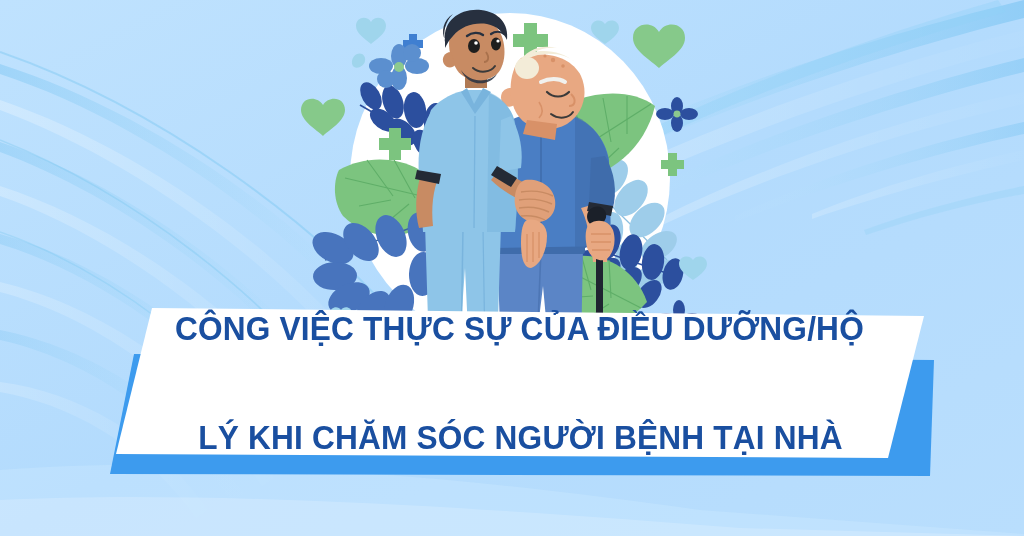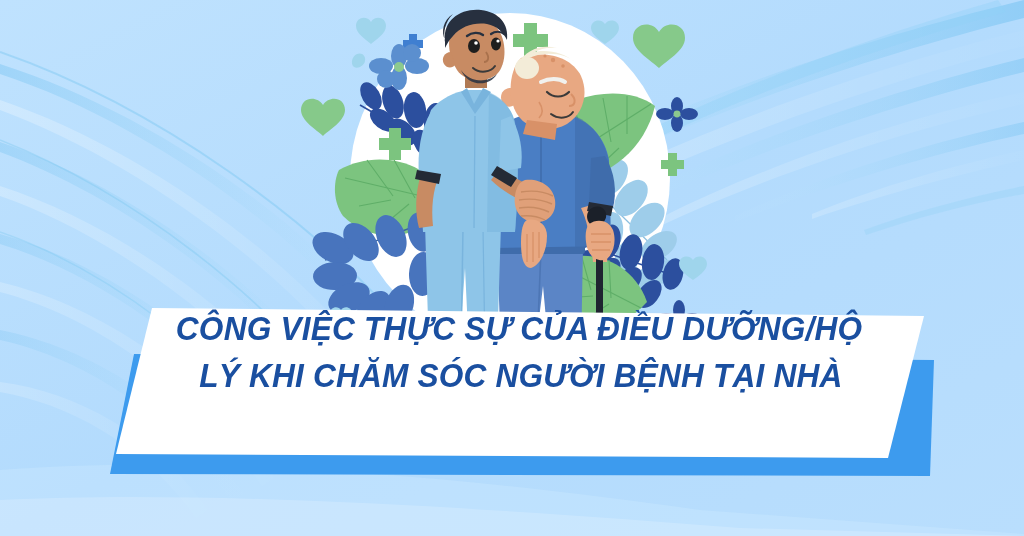--- a/index.html
+++ b/index.html
@@ -16,24 +16,23 @@
 
   
   .illo{position:absolute;left:275px;top:10px;width:470px;height:340px;}
   .illo svg{display:block;width:100%;height:100%;overflow:visible;}
 
   
   .banner-wrap{position:absolute;left:96px;top:308px;width:840px;height:172px;}
   .banner-wrap svg.shapes{position:absolute;inset:0;width:100%;height:100%;}
   .banner-text{
     position:absolute;left:0;top:0;width:840px;height:150px;
-    display:flex;flex-direction:column;align-items:center;justify-content:flex-start;
+    display:flex;flex-direction:column;align-items:center;justify-content:space-between;
     gap:6px;
     pointer-events:none;
-    font-style:italic;
   }
   .tline{
     color:#1a4fa0;
     font-weight:700;
     font-size:34px;
     letter-spacing:.2px;
     line-height:1.22;
     white-space:nowrap;
     transform:scaleX(.93);
     transform-origin:center;

